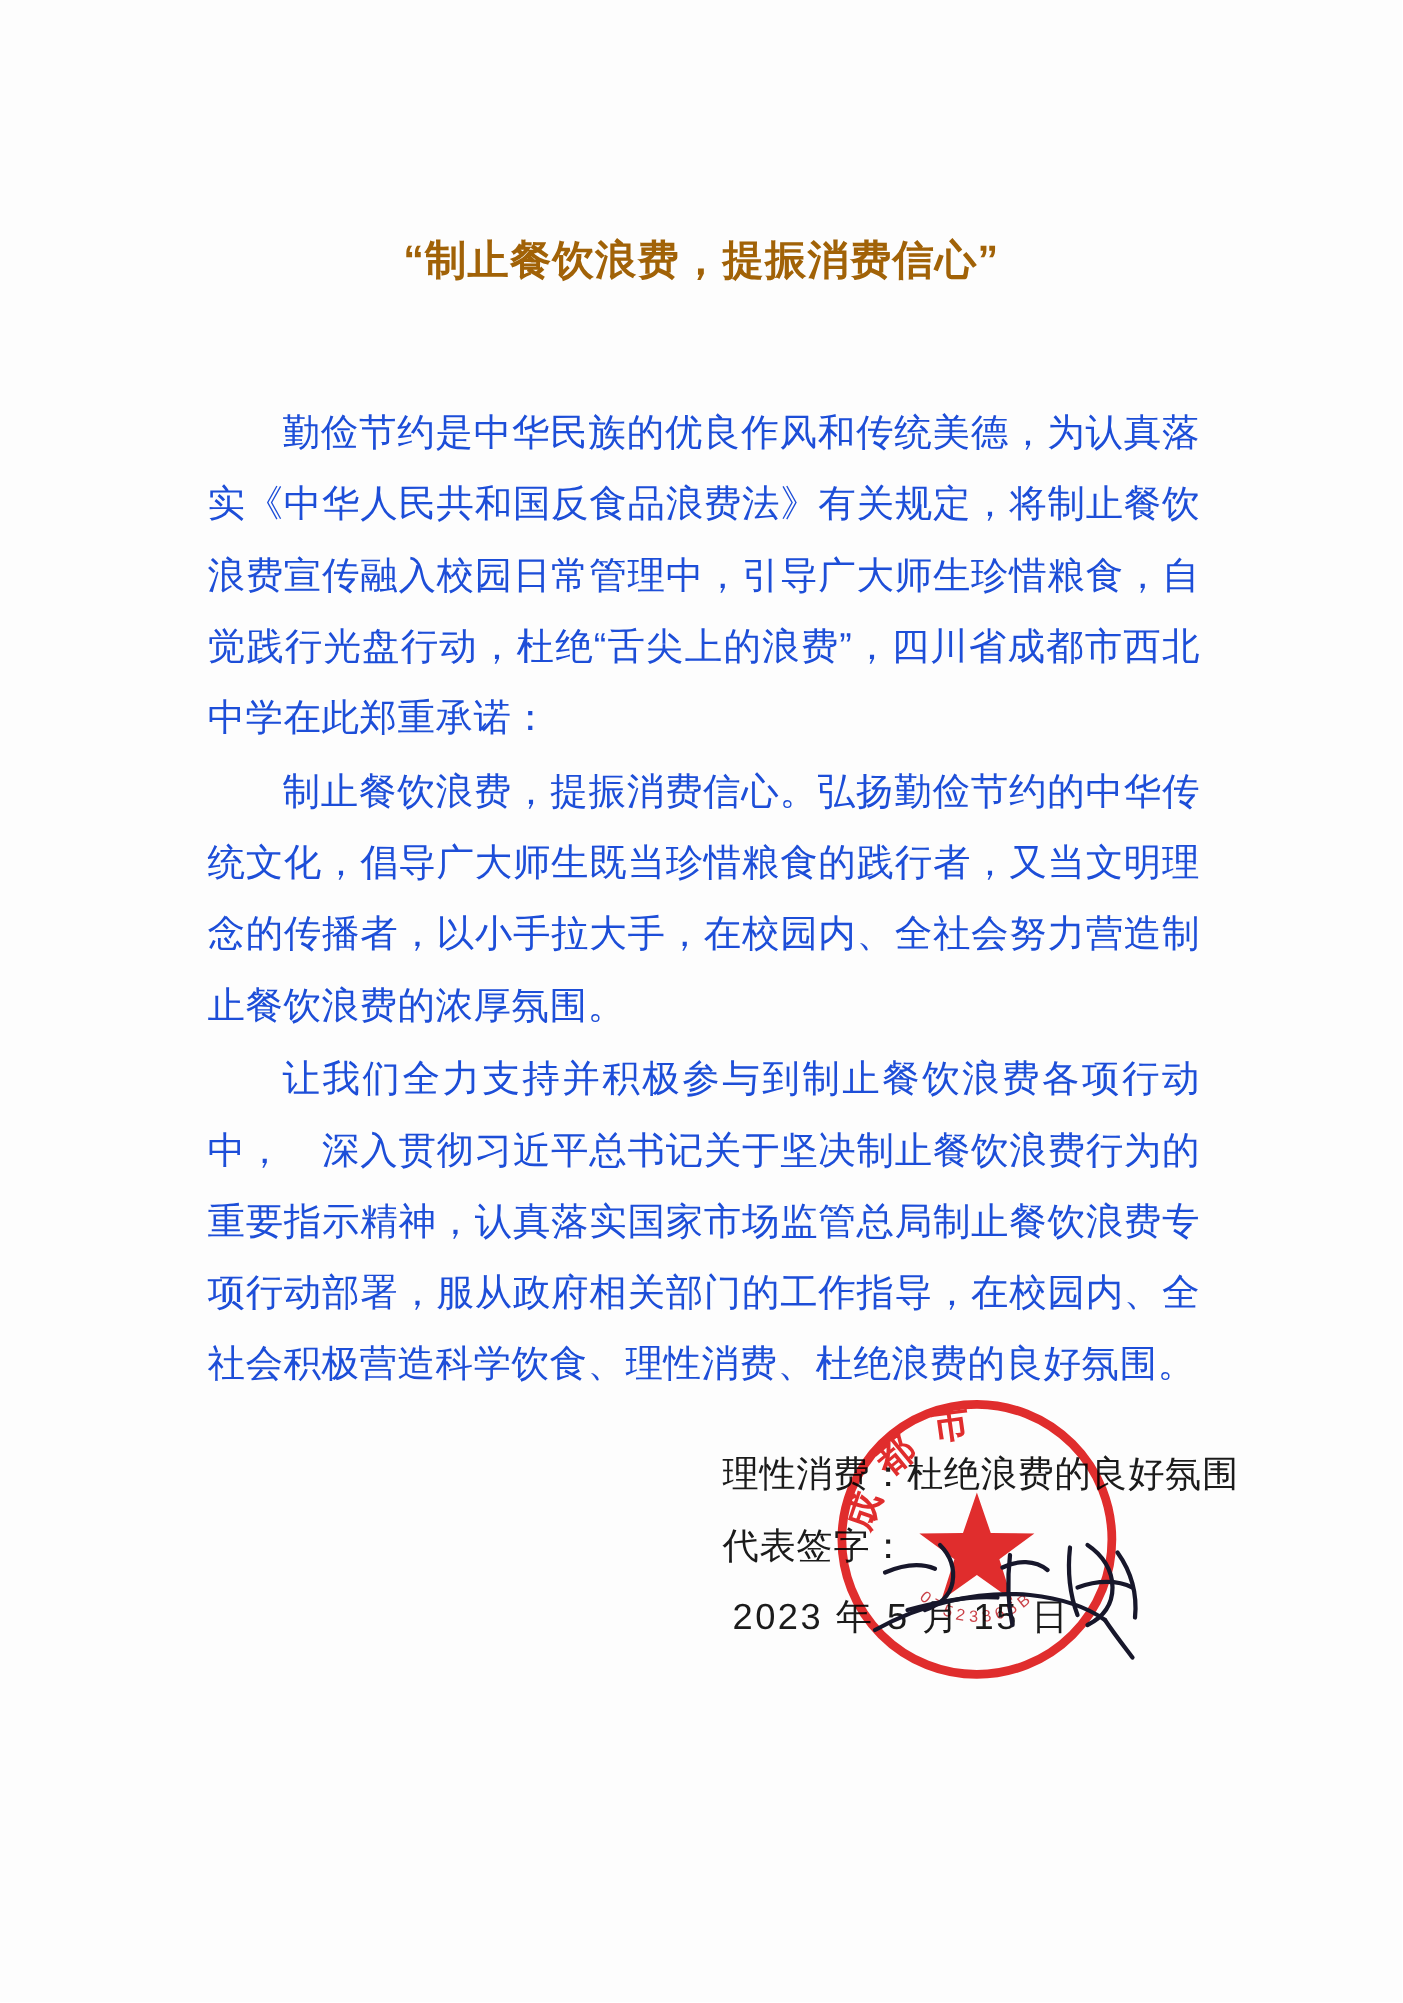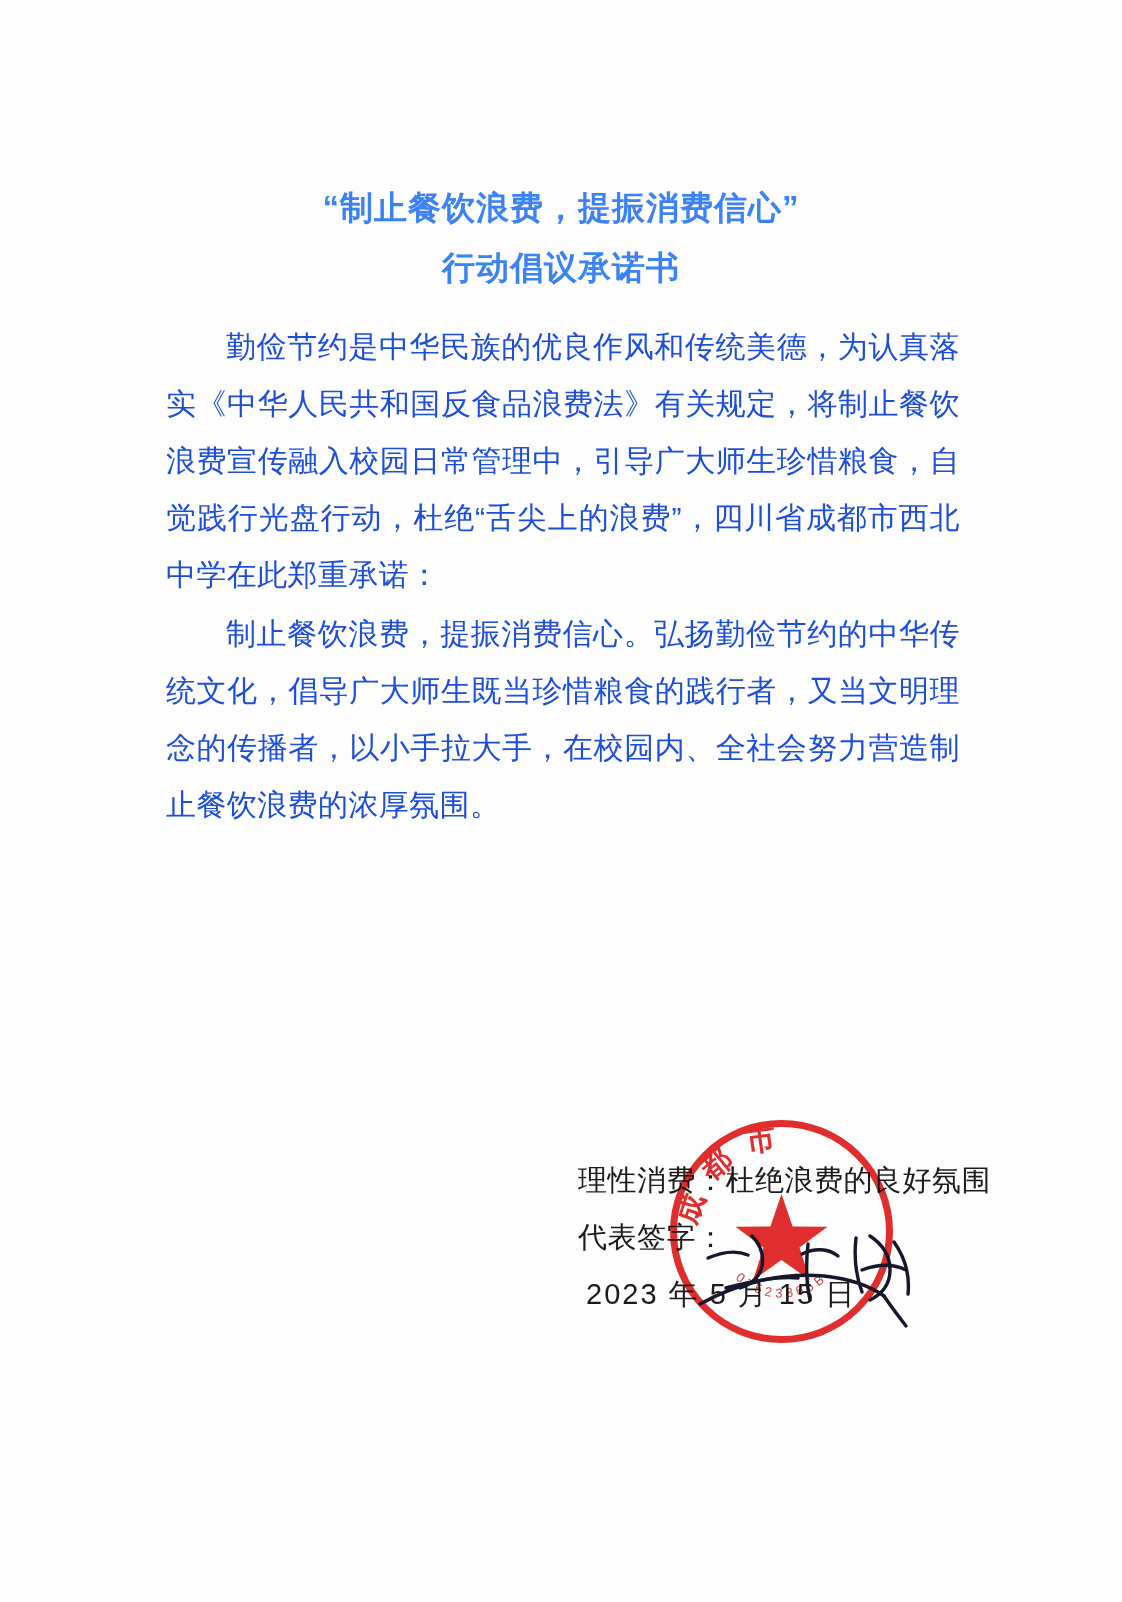--- a/index.html
+++ b/index.html
@@ -30,21 +30,21 @@
     left: 0;
     top: 178px;
     width: 1122px;
     text-align: center;
   }
   .title-line {
     font-size: 33px;
     font-weight: bold;
     letter-spacing: 1px;
     line-height: 60px;
-    color: #3b82f6;
+    color: #a16207;
     white-space: nowrap;
   }
 
   
   .body-block {
     position: absolute;
     left: 166px;
     top: 318px;
     width: 794px;
   }
@@ -106,26 +106,26 @@
   }
   .handwriting svg { display: block; width: 100%; height: 100%; }
 </style>
 </head>
 <body>
 
 <div class="page">
 
   <div class="title-block">
     <div class="title-line">“制止餐饮浪费，提振消费信心”</div>
-    <div class="title-line">行动倡议承诺书</div>
   </div>
 
   <div class="body-block">
     <p class="para">勤俭节约是中华民族的优良作风和传统美德，为认真落实《中华人民共和国反食品浪费法》有关规定，将制止餐饮浪费宣传融入校园日常管理中，引导广大师生珍惜粮食，自觉践行光盘行动，杜绝“舌尖上的浪费”，四川省成都市西北中学在此郑重承诺：</p>
     <p class="para">制止餐饮浪费，提振消费信心。弘扬勤俭节约的中华传统文化，倡导广大师生既当珍惜粮食的践行者，又当文明理念的传播者，以小手拉大手，在校园内、全社会努力营造制止餐饮浪费的浓厚氛围。</p>
+    <p class="para">让我们全力支持并积极参与到制止餐饮浪费各项行动中，　深入贯彻习近平总书记关于坚决制止餐饮浪费行为的重要指示精神，认真落实国家市场监管总局制止餐饮浪费专项行动部署，服从政府相关部门的工作指导，在校园内、全社会积极营造科学饮食、理性消费、杜绝浪费的良好氛围。</p>
   </div>
 
   <div class="sign-block">
     <div class="sign-line"><span>理性消费：</span><span>杜绝浪费的良好氛围</span></div>
     <div class="sign-line"><span>代表签字：</span></div>
     <div class="sign-line date">2023 年 5 月 15 日</div>
   </div>
 
   <div class="seal">
     <svg viewBox="0 0 227 227" xmlns="http://www.w3.org/2000/svg">

